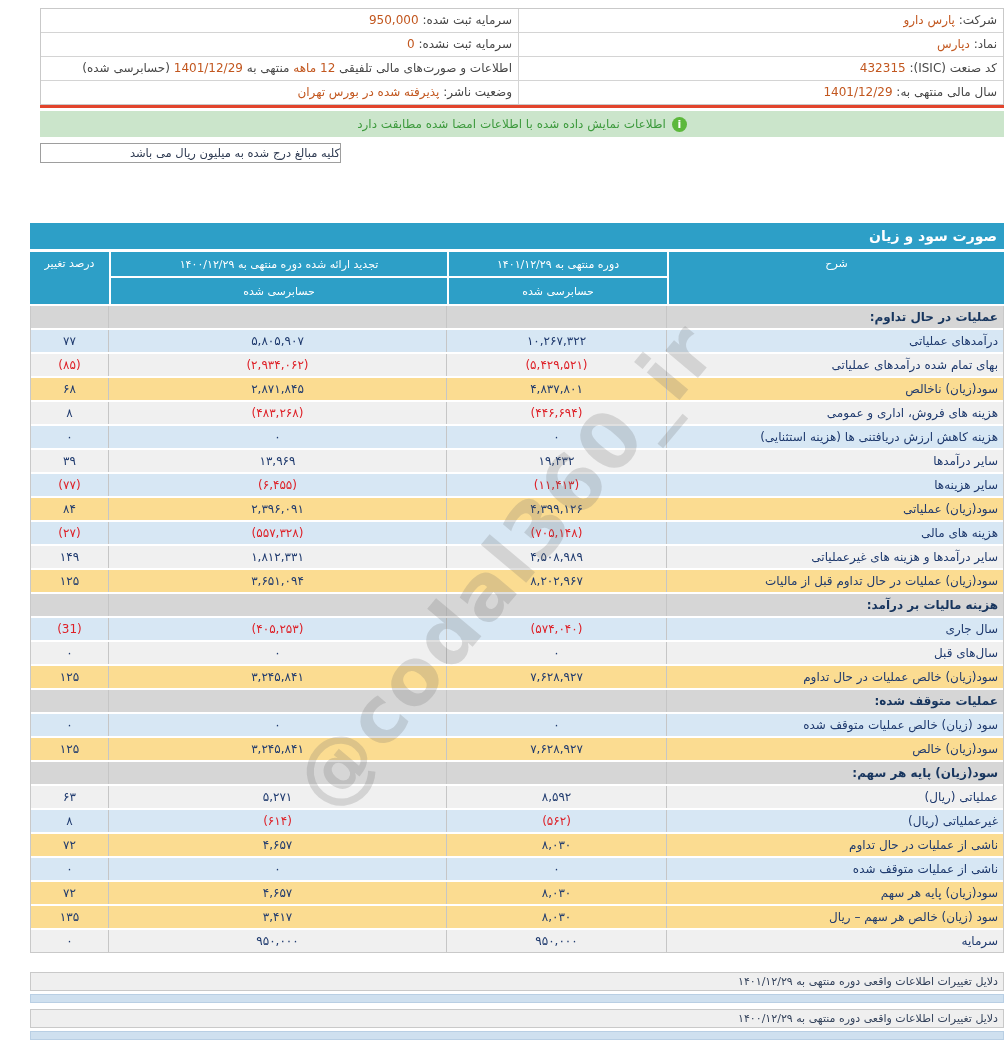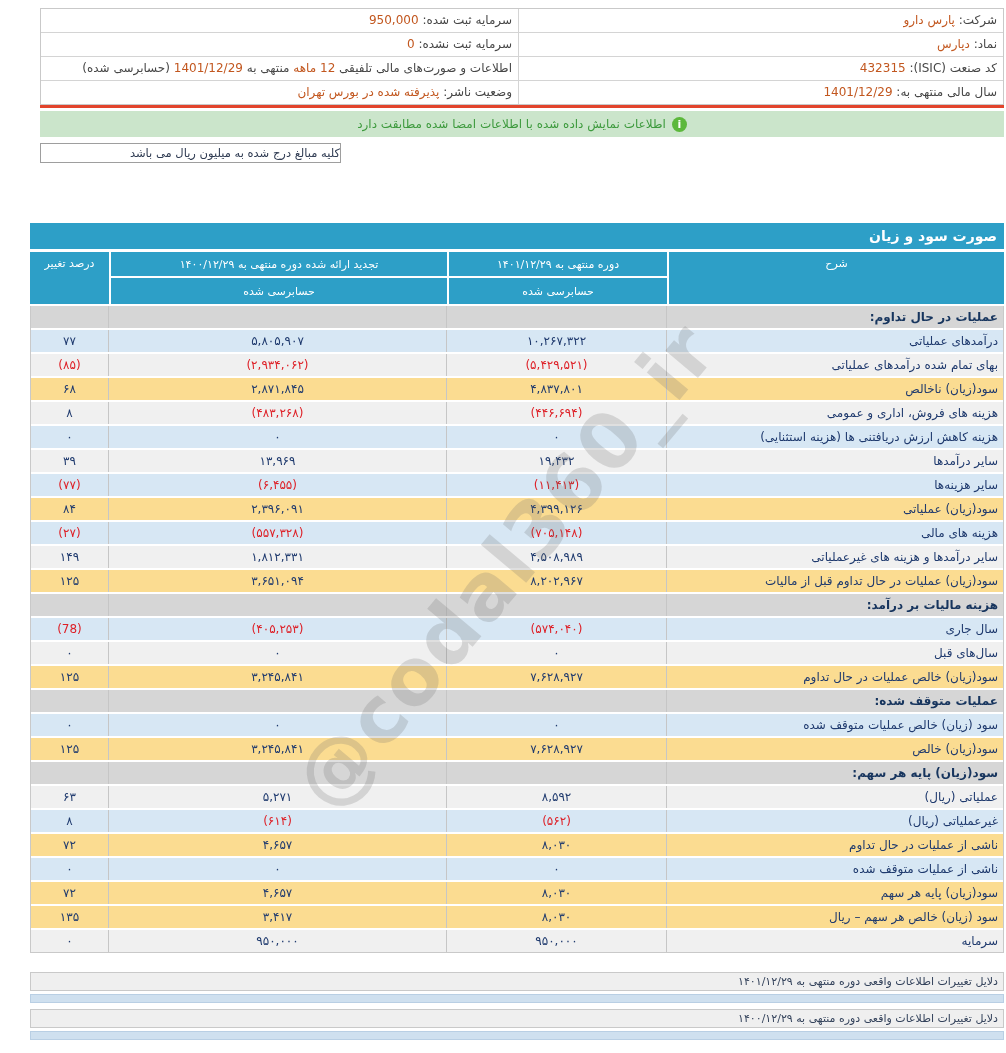--- a/index.html
+++ b/index.html
@@ -192,21 +192,21 @@
       <div class="tr section">
         <div class="td td-desc">هزینه مالیات بر درآمد:</div>
         <div class="td td-val"></div>
         <div class="td td-val"></div>
         <div class="td td-pct"></div>
       </div>
       <div class="tr blue">
         <div class="td td-desc">سال جاری</div>
         <div class="td td-val neg">(۵۷۴,۰۴۰)</div>
         <div class="td td-val neg">(۴۰۵,۲۵۳)</div>
-        <div class="td td-pct neg">(78)</div>
+        <div class="td td-pct neg">(31)</div>
       </div>
       <div class="tr gray">
         <div class="td td-desc">سال‌های قبل</div>
         <div class="td td-val">۰</div>
         <div class="td td-val">۰</div>
         <div class="td td-pct">۰</div>
       </div>
       <div class="tr yellow">
         <div class="td td-desc">سود(زیان) خالص عملیات در حال تداوم</div>
         <div class="td td-val">۷,۶۲۸,۹۲۷</div>

